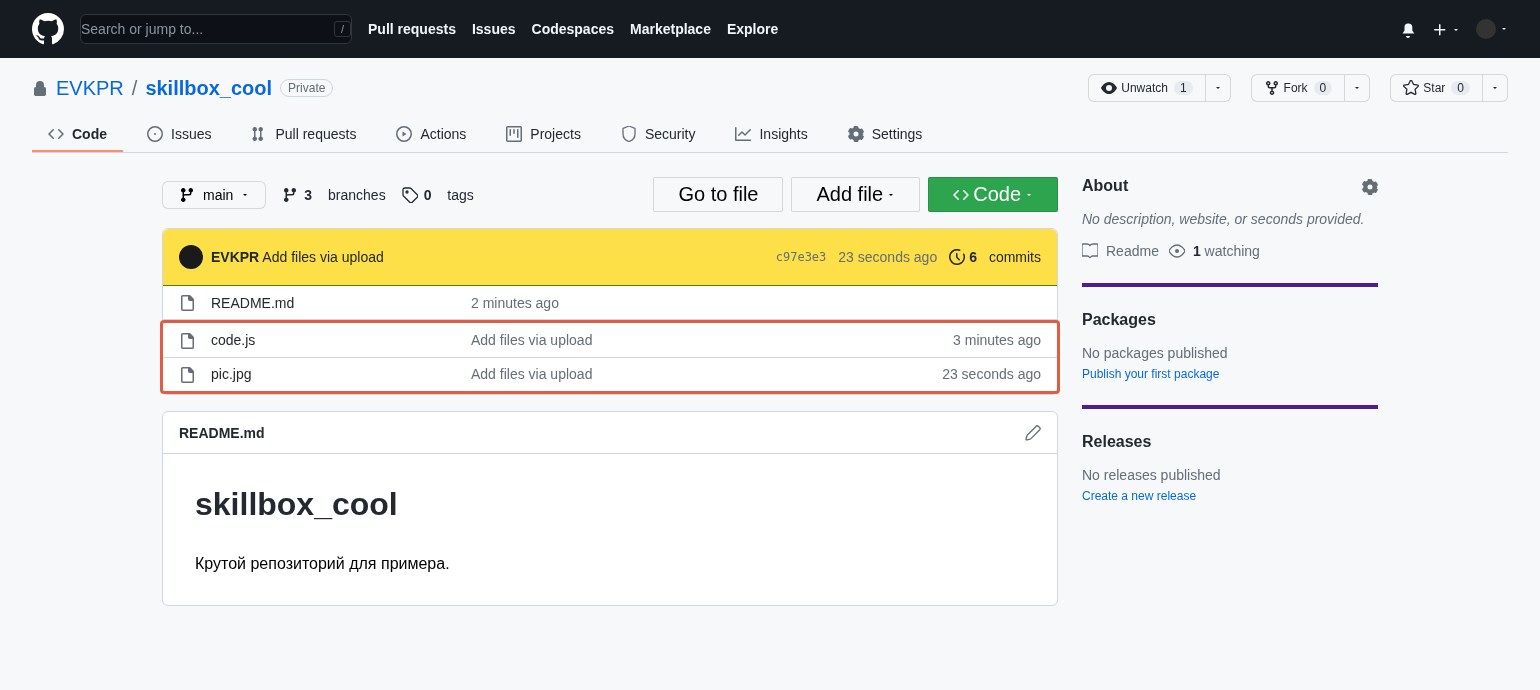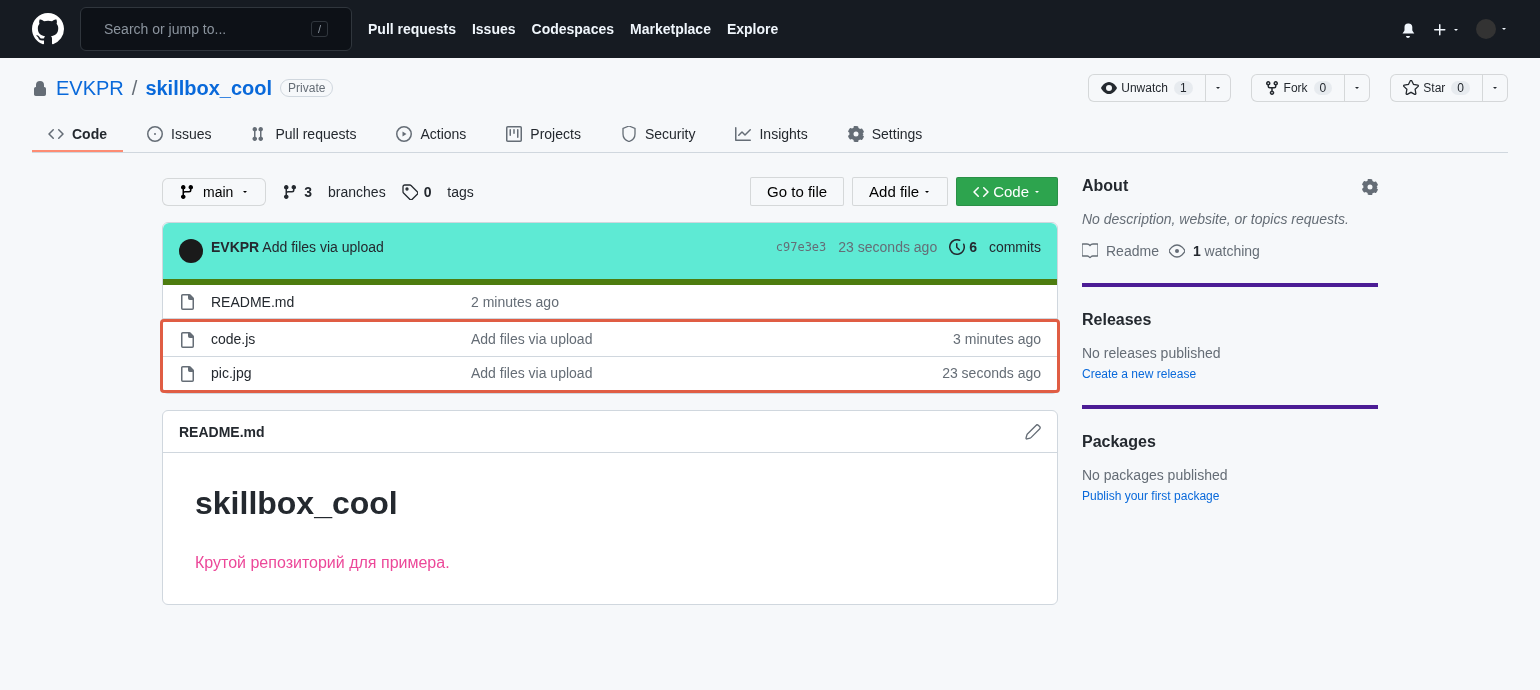--- a/index.html
+++ b/index.html
@@ -1,20 +1,20 @@
 <!DOCTYPE html>
 <html><head>
 <meta charset="utf-8">
 <style>
 *{margin:0;padding:0;box-sizing:border-box;font-family:-apple-system,BlinkMacSystemFont,"Segoe UI",Helvetica,Arial,sans-serif}
 body{background:#f6f8fa;color:#24292f;font-size:14px}
 a{text-decoration:none}
 .header{background:#161b22;height:58px;display:flex;align-items:center;padding:0 32px;gap:16px}
 .logo{color:#fff}
-.search-box{background:#0d1117;border:1px solid #30363d;border-radius:6px;height:44px;width:272px;display:flex;align-items:center;padding:0 23px;gap:8px}
+.search-box{background:#0d1117;border:1px solid #30363d;border-radius:6px;height:30px;width:272px;display:flex;align-items:center;padding:0 0;gap:8px}
 .search-box input{background:transparent;border:none;outline:none;color:#c9d1d9;font-size:14px;flex:1}
 .search-box input::placeholder{color:#8b949e}
 .slash{border:1px solid #30363d;border-radius:3px;padding:1px 6px;color:#8b949e;font-size:11px}
 .nav-links{display:flex;gap:16px}
 .nav-links a{color:#f0f6fc;font-weight:600;font-size:14px}
 .header-right{margin-left:auto;display:flex;align-items:center;gap:16px;color:#f0f6fc}
 .avatar-sm{width:20px;height:20px;border-radius:50%;background:#333}
 .repo-header{padding:16px 32px 0;background:#f6f8fa}
 .repo-title{display:flex;align-items:center;gap:8px;margin-bottom:16px}
 .repo-title .lock{color:#656d76}
@@ -32,44 +32,44 @@
 .tab.active{border-bottom-color:#fd8c73;font-weight:600}
 .tab svg{color:#656d76}
 .container{max-width:1280px;margin:0 auto;padding:24px 32px;display:flex;gap:24px}
 .main{flex:1;max-width:900px}
 .sidebar{width:296px}
 .file-nav{display:flex;align-items:center;gap:16px;margin-bottom:16px}
 .branch-btn{background:#f6f8fa;border:1px solid rgba(27,31,36,.15);border-radius:6px;padding:5px 16px;display:flex;align-items:center;gap:8px;font-size:14px;font-weight:500;cursor:pointer}
 .file-nav-stats{display:flex;gap:16px}
 .file-nav-stats a{color:#24292f;display:flex;align-items:center;gap:6px}
 .file-nav-right{margin-left:auto;display:flex;gap:8px}
-.btn-md{background:#f6f8fa;border:1px solid rgba(27,31,36,.15);border-radius:2px;padding:5px 16px;font-size:15px;cursor:pointer;display:inline-flex;align-items:center;gap:4px}
+.btn-md{background:#f6f8fa;border:1px solid rgba(27,31,36,.15);border-radius:2px;padding:5px 24px;font-size:20px;cursor:pointer;display:inline-flex;align-items:center;gap:4px}
 .btn-primary{background:#2da44e;color:#fff;border-color:rgba(27,31,36,.15);font-weight:500}
 .file-box{border:1px solid #d0d7de;border-radius:6px;background:#fff}
-.file-box-header{background:#5eead4;border-bottom:6px solid #4d7c0f;padding:16px;display:flex;align-items:flex-start;gap:8px;border-radius:6px 6px 0 0}
+.file-box-header{background:#fde047;border-bottom:1px solid #4d7c0f;padding:16px;display:flex;align-items:center;gap:8px;border-radius:6px 6px 0 0}
 .avatar-md{width:24px;height:24px;border-radius:50%;background:#1a1a1a}
 .commit-msg{font-size:14px}
 .commit-msg b{font-weight:600}
 .commit-meta{margin-left:auto;display:flex;align-items:center;gap:12px;color:#656d76;font-size:14px}
 .commit-sha{font-family:monospace;font-size:12px}
 .commits-link{display:flex;align-items:center;gap:4px;color:#24292f}
 .file-row{display:flex;align-items:center;padding:8px 16px;border-bottom:1px solid #d0d7de;font-size:14px}
 .file-row:last-child{border-bottom:none}
 .file-row .icon{color:#656d76;margin-right:16px}
 .file-row .name{width:260px}
 .file-row .name a{color:#24292f}
 .file-row .msg{flex:1;color:#656d76}
 .file-row .time{color:#656d76;text-align:right}
 .highlight-box{border:3px solid #e05d44;border-radius:4px;margin:0 -3px}
 .readme-box{border:1px solid #d0d7de;border-radius:6px;background:#fff;margin-top:16px}
 .readme-header{padding:12px 16px;border-bottom:1px solid #d0d7de;display:flex;align-items:center;justify-content:space-between}
 .readme-header b{font-weight:600}
 .readme-body{padding:32px}
 .readme-body h1{font-size:32px;font-weight:600;margin-bottom:24px;padding-bottom:8px}
-.readme-body p{color:#ec4899;font-size:16px}
+.readme-body p{color:#000000;font-size:16px}
 .sidebar-section{margin-bottom:24px;padding-bottom:24px;border-bottom:4px solid #4c1d95}
 .sidebar-section:last-child{border-bottom:none}
 .sidebar-header{display:flex;align-items:center;justify-content:space-between;margin-bottom:16px}
 .sidebar-title{font-size:16px;font-weight:600}
 .about-desc{color:#656d76;font-style:italic;margin-bottom:16px}
 .sidebar-list{list-style:none;display:flex;flex-direction:row;gap:10px}
 .sidebar-list li{display:flex;align-items:center;gap:8px;color:#656d76;font-size:14px}
 .sidebar-list li a{color:#656d76}
 .sidebar-list li b{color:#24292f;font-weight:600}
 .sidebar-text{color:#656d76;font-size:14px;margin-bottom:4px}
@@ -315,41 +315,41 @@
   </div>
 
   <div class="sidebar">
     <div class="sidebar-section">
       <div class="sidebar-header">
         <h2 class="sidebar-title">About</h2>
         <span style="color:#656d76"><svg width="16" height="16" viewBox="0 0 16 16" fill="currentColor">
               <path d="M8 0a8.2 8.2 0 011.701.18.75.75 0 01.582.62l.17 1.24c.61.21 1.18.51 1.69.89l1.17-.45a.75.75 0 01.85.17 8.2 8.2 0 011.7 2.95.75.75 0 01-.27.82l-1 .79c.5.32.8.64.8.97 0 .33-.3.65-.8.97l1 .79a.75.75 0 01.27.82 8.2 8.2 0 01-1.7 2.95.75.75 0 01-.85.17l-1.17-.45c-.51.38-1.08.68-1.69.89l-.17 1.24a.75.75 0 01-.58.62A8.2 8.2 0 018 16a8.2 8.2 0 01-1.7-.18.75.75 0 01-.58-.62l-.17-1.24a6.5 6.5 0 01-1.69-.89l-1.17.45a.75.75 0 01-.85-.17 8.2 8.2 0 01-1.7-2.95.75.75 0 01.27-.82l1-.79a6.6 6.6 0 010-1.94l-1-.79a.75.75 0 01-.27-.82 8.2 8.2 0 011.7-2.95.75.75 0 01.85-.17l1.17.45c.51-.38 1.08-.68 1.69-.89l.17-1.24a.75.75 0 01.58-.62A8.2 8.2 0 018 0zM8 10.5a2.5 2.5 0 100-5 2.5 2.5 0 000 5z"></path>
             </svg></span>
       </div>
-      <p class="about-desc">No description, website, or topics requests.</p>
+      <p class="about-desc">No description, website, or seconds provided.</p>
       <ul class="sidebar-list">
         <li>
             <svg width="16" height="16" viewBox="0 0 16 16" fill="currentColor">
               <path d="M0 1.75A.75.75 0 01.75 1h4.253c1.227 0 2.317.59 3 1.501A3.744 3.744 0 0111.006 1h4.245a.75.75 0 01.75.75v10.5a.75.75 0 01-.75.75h-4.507a2.25 2.25 0 00-1.591.659l-.622.621a.75.75 0 01-1.06 0l-.622-.621A2.25 2.25 0 005.258 13H.75a.75.75 0 01-.75-.75V1.75z" fill="none" stroke="currentColor" stroke-width="1.3"></path>
             </svg>
             <a href="#">Readme</a>
           </li>
         <li>
             <svg width="16" height="16" viewBox="0 0 16 16" fill="currentColor">
               <path d="M8 2c1.981 0 3.671.992 4.933 2.078 1.27 1.091 2.187 2.345 2.637 3.023a1.62 1.62 0 010 1.798c-.45.678-1.367 1.932-2.637 3.023C11.67 13.008 9.981 14 8 14c-1.981 0-3.671-.992-4.933-2.078C1.797 10.83.88 9.576.43 8.898a1.62 1.62 0 010-1.798c.45-.677 1.367-1.931 2.637-3.022C4.33 2.992 6.019 2 8 2z" fill="none" stroke="currentColor" stroke-width="1.3"></path>
               <circle cx="8" cy="8" r="2"></circle>
             </svg>
             <span><b>1</b> <span>watching</span></span>
           </li>
       </ul>
     </div>
     <div class="sidebar-section">
+      <h2 class="sidebar-title" style="margin-bottom:16px">Packages</h2>
+      <p class="sidebar-text">No packages published</p>
+      <a href="#" class="sidebar-link">Publish your first package</a>
+    </div>
+    <div class="sidebar-section">
       <h2 class="sidebar-title" style="margin-bottom:16px">Releases</h2>
       <p class="sidebar-text">No releases published</p>
       <a href="#" class="sidebar-link">Create a new release</a>
     </div>
-    <div class="sidebar-section">
-      <h2 class="sidebar-title" style="margin-bottom:16px">Packages</h2>
-      <p class="sidebar-text">No packages published</p>
-      <a href="#" class="sidebar-link">Publish your first package</a>
-    </div>
   </div>
 </div>
 
 </body></html>

